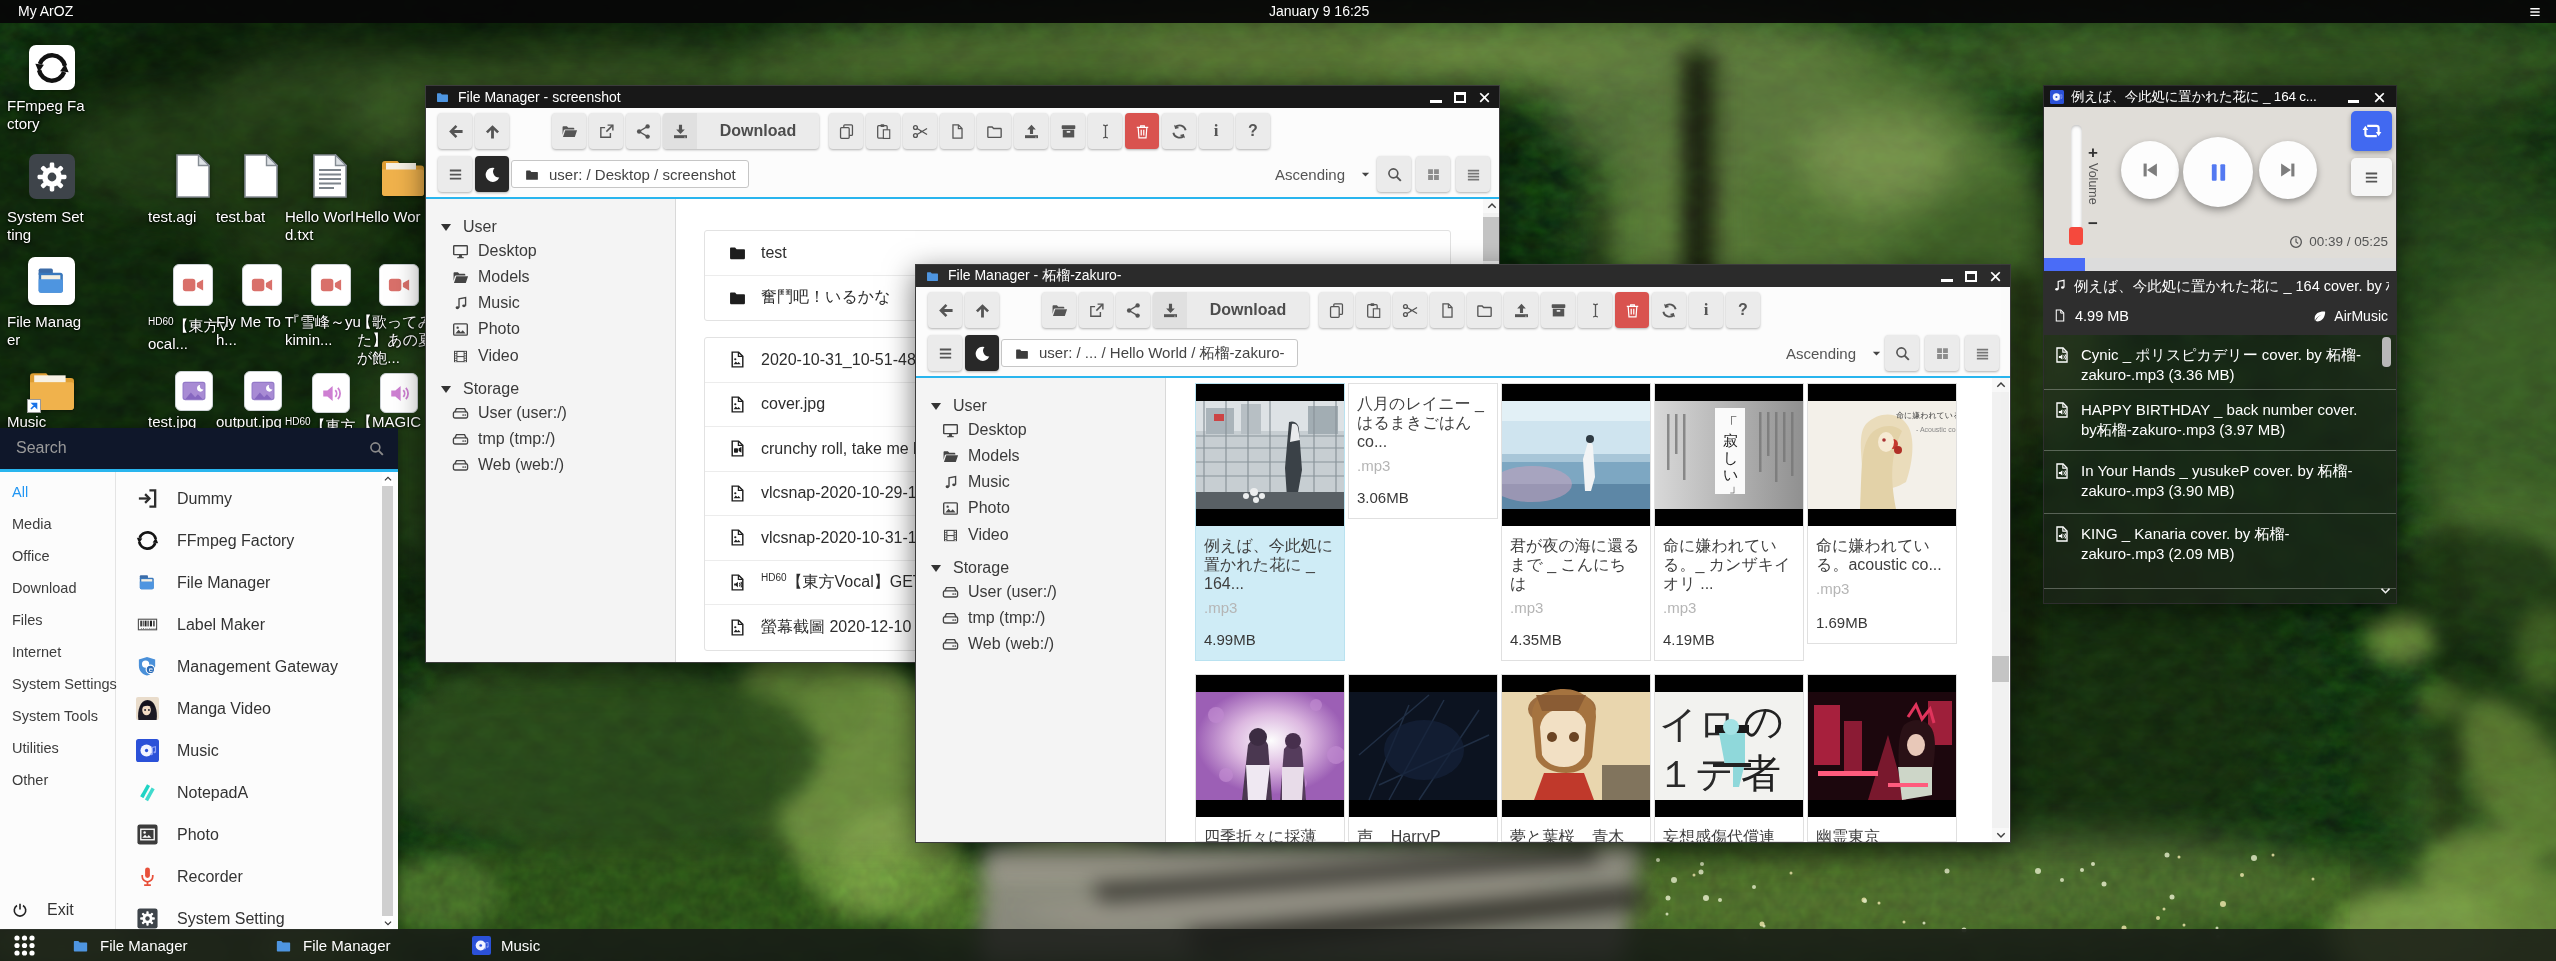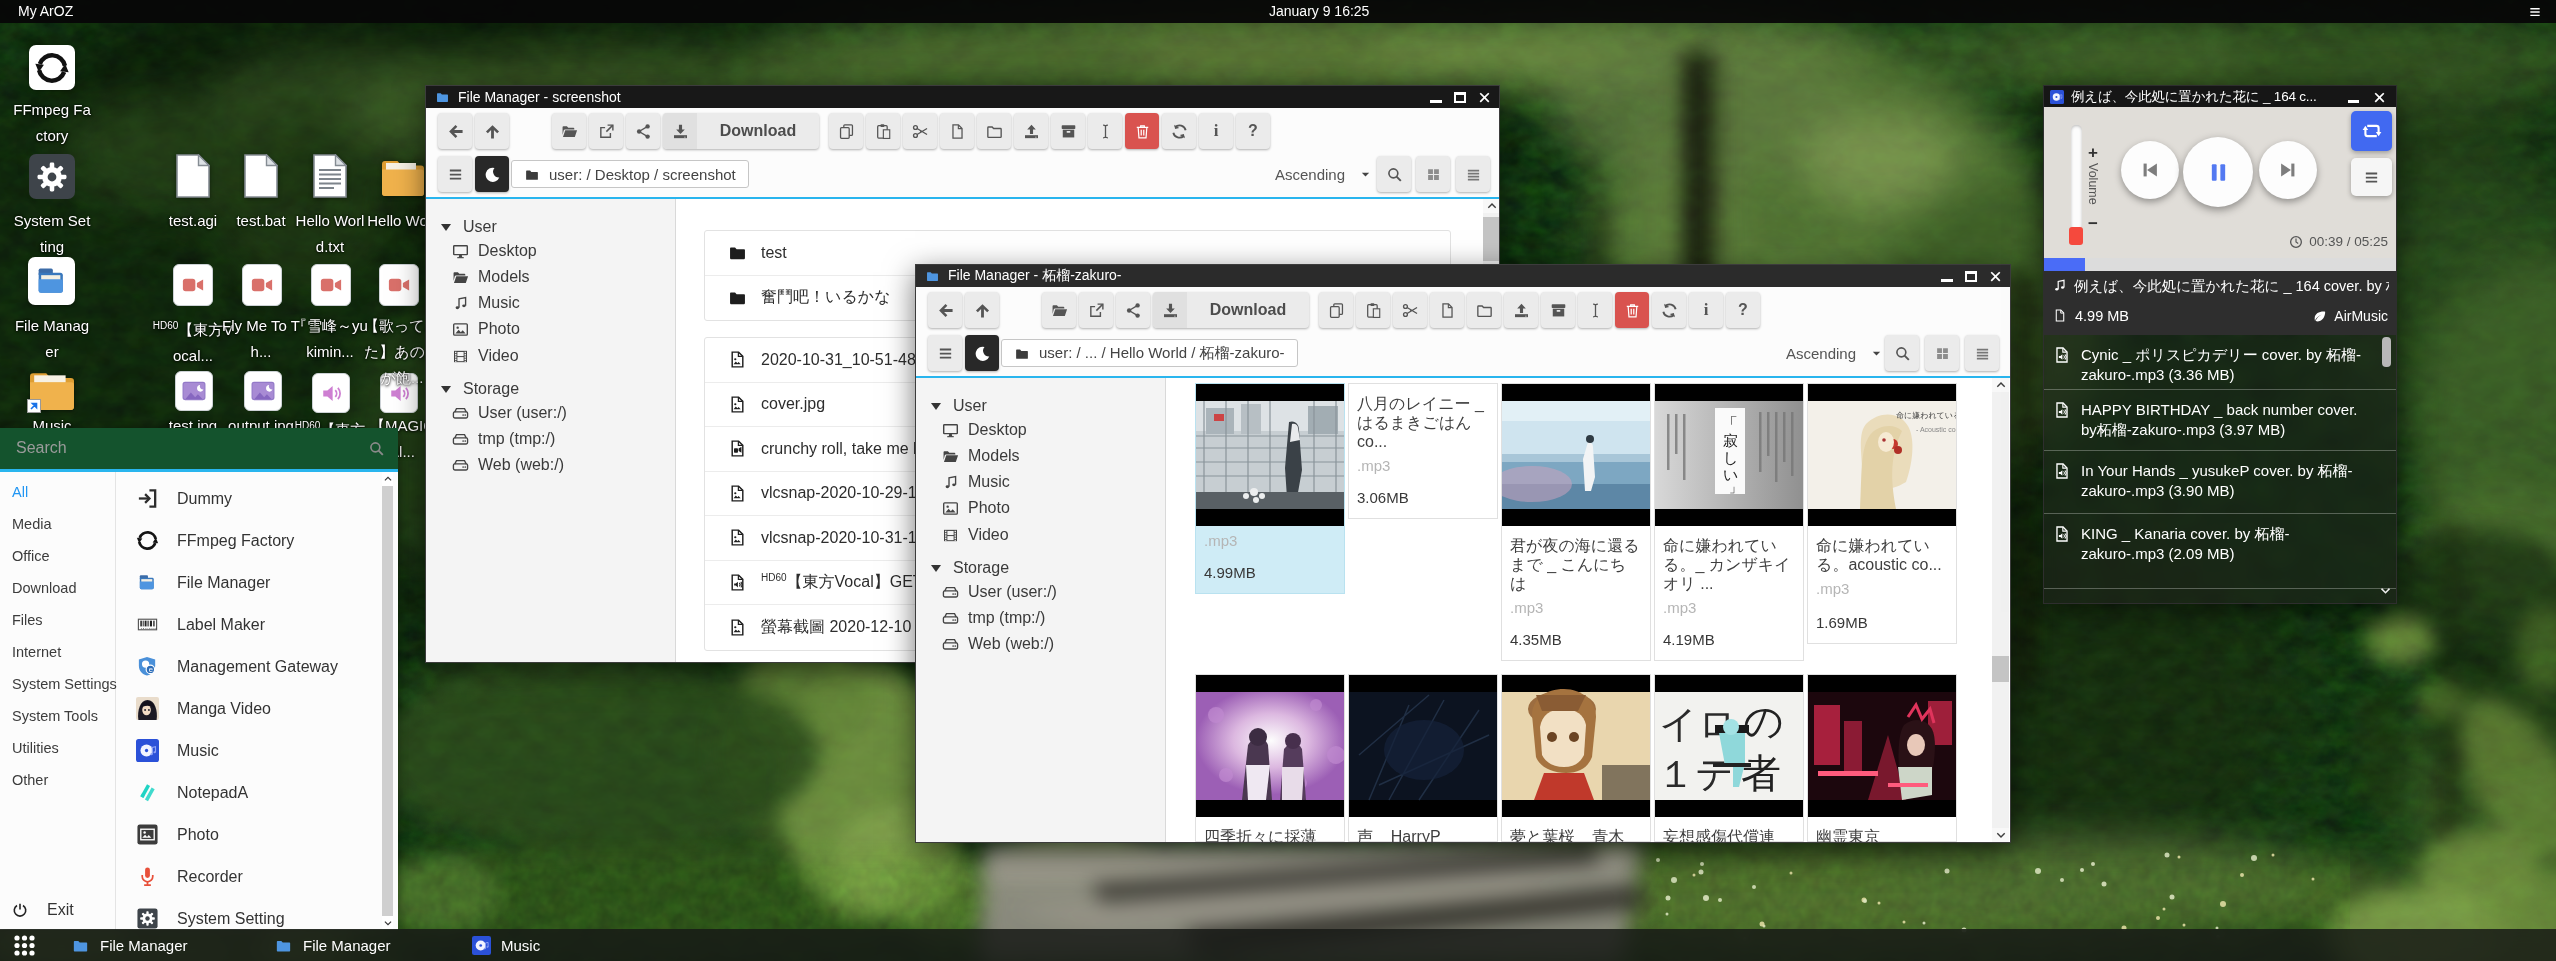--- a/index.html
+++ b/index.html
@@ -1,21 +1,21 @@
 <!DOCTYPE html>
 <html><head><meta charset="utf-8"><style>
 *{margin:0;padding:0;box-sizing:border-box}
 html,body{width:2556px;height:961px;overflow:hidden;font-family:"Liberation Sans",sans-serif;background:#25341b;position:relative}
 .a{position:absolute}
 #wall{position:absolute;left:0;top:0}
 #topbar{position:absolute;left:0;top:0;width:2556px;height:23px;background:rgba(7,7,7,.95);color:#fff;font-size:14px;z-index:40}
 #taskbar{position:absolute;left:0;top:929px;width:2556px;height:32px;background:rgba(24,26,22,.85);backdrop-filter:blur(6px);z-index:60;color:#fff}
 .tkitem{position:absolute;top:0;height:32px;display:flex;align-items:center;gap:10px;color:#fff;font-size:15px}
 svg.a{filter:drop-shadow(0 1px 2px rgba(0,0,0,.45))}
-.dlab{position:absolute;color:#fff;font-size:15px;line-height:26px;text-align:center;text-shadow:0 1px 3px rgba(0,0,0,.9),0 0 2px rgba(0,0,0,.8);z-index:5}
+.dlab{position:absolute;color:#fff;font-size:15px;line-height:18px;text-align:left;text-shadow:0 1px 3px rgba(0,0,0,.9),0 0 2px rgba(0,0,0,.8);z-index:5}
 .win{position:absolute;background:#fff;border:1px solid #3c3c3c;box-shadow:0 8px 28px rgba(0,0,0,.55);overflow:hidden}
 .ttl{position:absolute;left:0;top:0;right:0;height:22px;color:#fff;font-size:14px;display:flex;align-items:center;padding-left:9px;gap:8px}
 .wbtns{position:absolute;right:8px;top:0;height:22px;display:flex;align-items:center;gap:12px}
 .toolzone{position:absolute;left:0;top:22px;right:0;background:#fcfcfc}
 .tb{position:absolute;width:34px;height:36px;background:#ebebeb;border-radius:4px;box-shadow:0 1px 2.5px rgba(0,0,0,.3);color:#555;display:flex;align-items:center;justify-content:center}
 .tb svg{width:17px;height:17px}
 .tb.dark{background:#282828;color:#fff}
 .tb.red{background:#d9534f;color:#fff}
 .bluline{position:absolute;left:0;right:0;height:2px;background:#29b5ee}
 .crumb{position:absolute;height:28px;background:#fff;border:1px solid #c6c6c6;border-radius:3px;display:flex;align-items:center;padding:0 12px;gap:9px;font-size:15px;color:#444;white-space:nowrap}
@@ -1060,20 +1060,21 @@
           <path d="M96 40c3-1 6 1 6 4l2 12-10 2z" fill="#e8eaec"></path>
           <rect y="108" width="150" height="17" fill="#596065"></rect>
           <g fill="#eceeef">
             <circle cx="58" cy="108" r="4"></circle>
             <circle cx="66" cy="112" r="3"></circle>
             <circle cx="50" cy="112" r="3"></circle>
             <circle cx="60" cy="116" r="3"></circle>
           </g>
           <rect x="18" y="30" width="10" height="7" fill="#c44"></rect>
         </svg></div>
+<div class="tiletxt" style="height:67px">例えば、今此処に<br>置かれた花に _<br>164...</div>
 <div class="tmp3">.mp3</div>
       <div class="tsize">4.99MB</div>
     </div>
 <div class="tile" style="left:432px;top:118px">
 <div class="tiletxt" style="height:67px">八月のレイニー _<br>はるまきごはん<br>co...</div>
 <div class="tmp3">.mp3</div>
       <div class="tsize">3.06MB</div>
     </div>
 <div class="tile" style="left:585px;top:118px">
 <div class="tileimg"><svg width="150" height="142" viewBox="0 0 150 142">
@@ -1339,21 +1340,21 @@
         <span>KING _ Kanaria cover. by 柘榴-zakuro-.mp3 (2.09 MB)</span>
       </div>
  <div style="position:absolute;right:5px;top:2px;width:9px;height:30px;background:#b8b8b8;border-radius:4px"></div>
  <div style="position:absolute;right:4px;bottom:2px"><svg style="width:13px;height:13px;color:#eee">
           <use href="#cd"></use>
         </svg></div>
 </div>
 </div>
 
 <div class="a" style="left:0;top:428px;width:398px;height:502px;z-index:50;box-shadow:2px 2px 8px rgba(0,0,0,.3)">
-<div class="a" style="left:0;top:0;width:398px;height:41px;background:#14532d">
+<div class="a" style="left:0;top:0;width:398px;height:41px;background:#0f172a">
       <span style="position:absolute;left:16px;top:11px;font-size:16px;color:#9b9b9b">Search</span>
       <svg style="position:absolute;right:13px;top:12px;width:17px;height:17px;color:#8a8a8a">
         <use href="#mag"></use>
       </svg>
     </div>
 <div class="a" style="left:0;top:41px;width:398px;height:2.5px;background:#29b5ee"></div>
 <div class="a" style="left:0;top:43.5px;width:398px;height:458.5px;background:#fcfcfc"></div>
 <div class="a" style="left:115px;top:43.5px;width:1px;height:458.5px;background:#e4e4e4"></div>
 <div class="menucat" style="left:12px;top:56px;color:#2196f3">All</div>
 <div class="menucat" style="left:12px;top:88px">Media</div>

